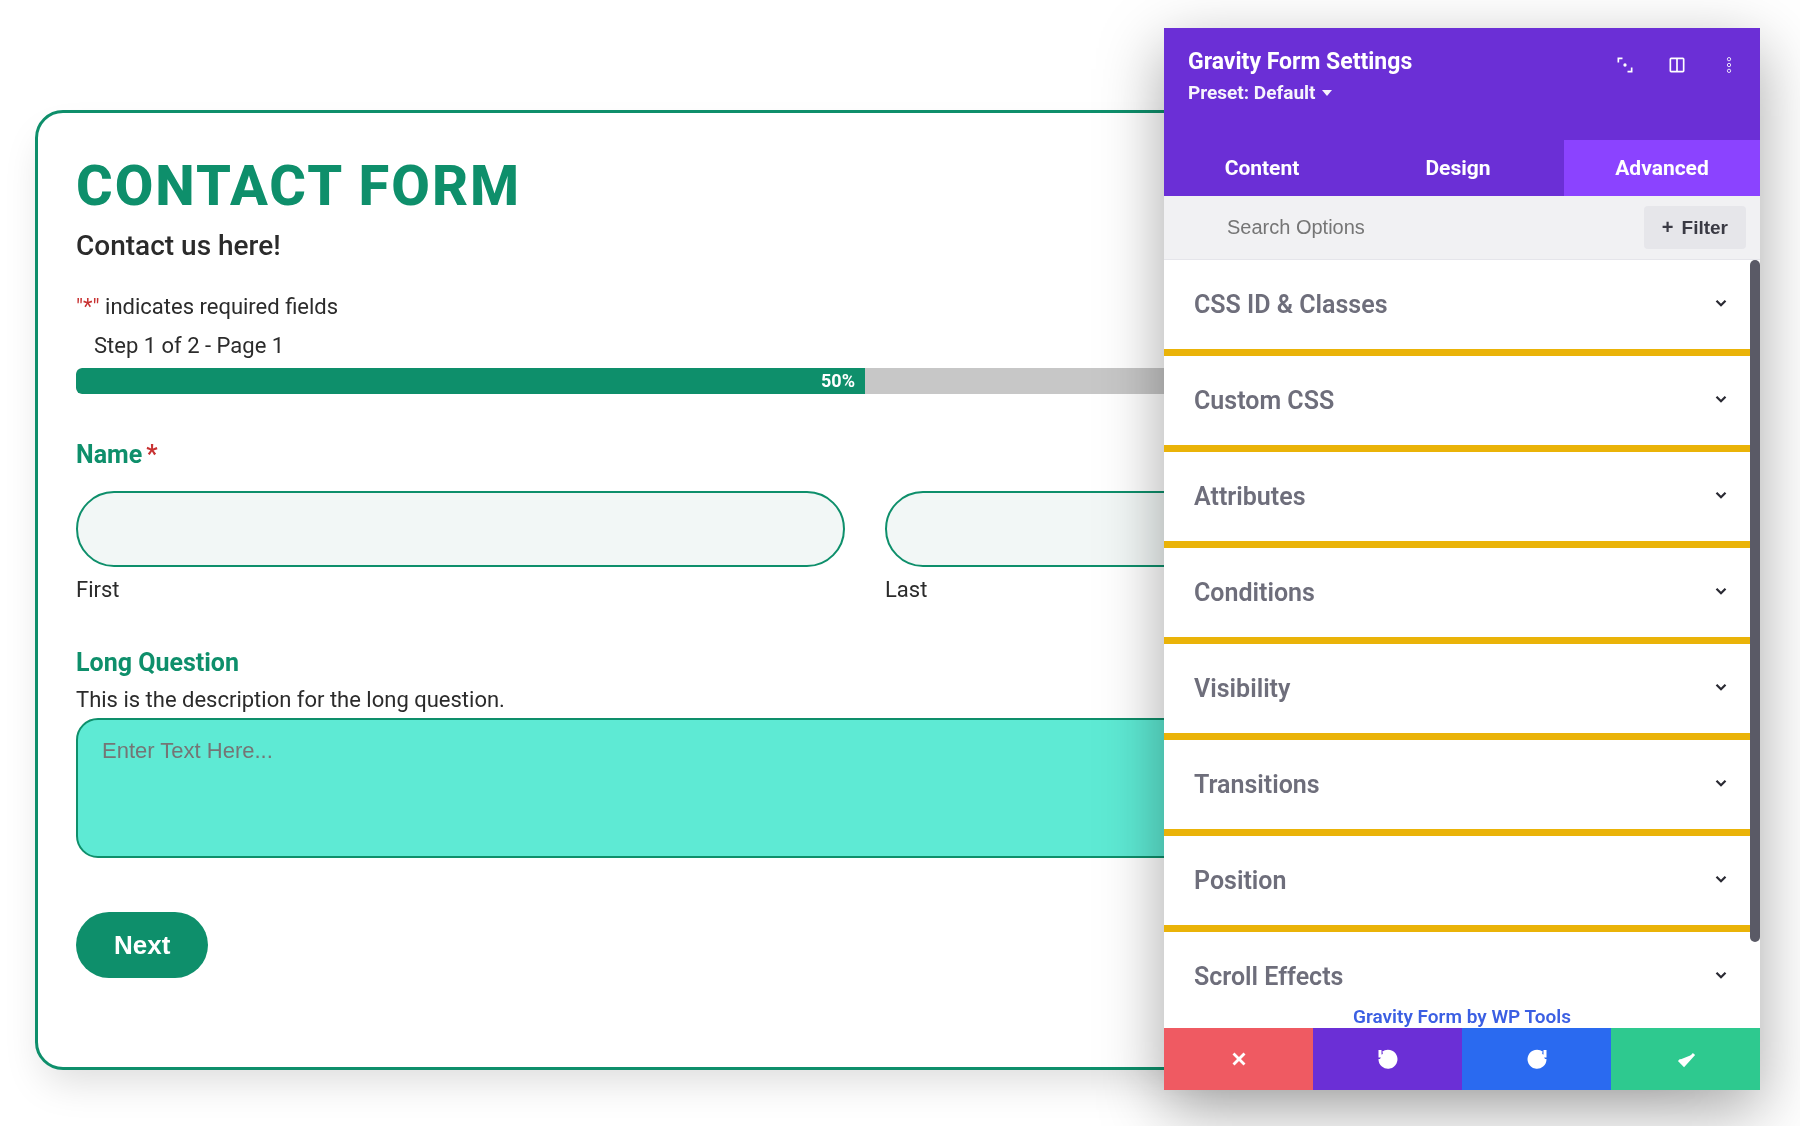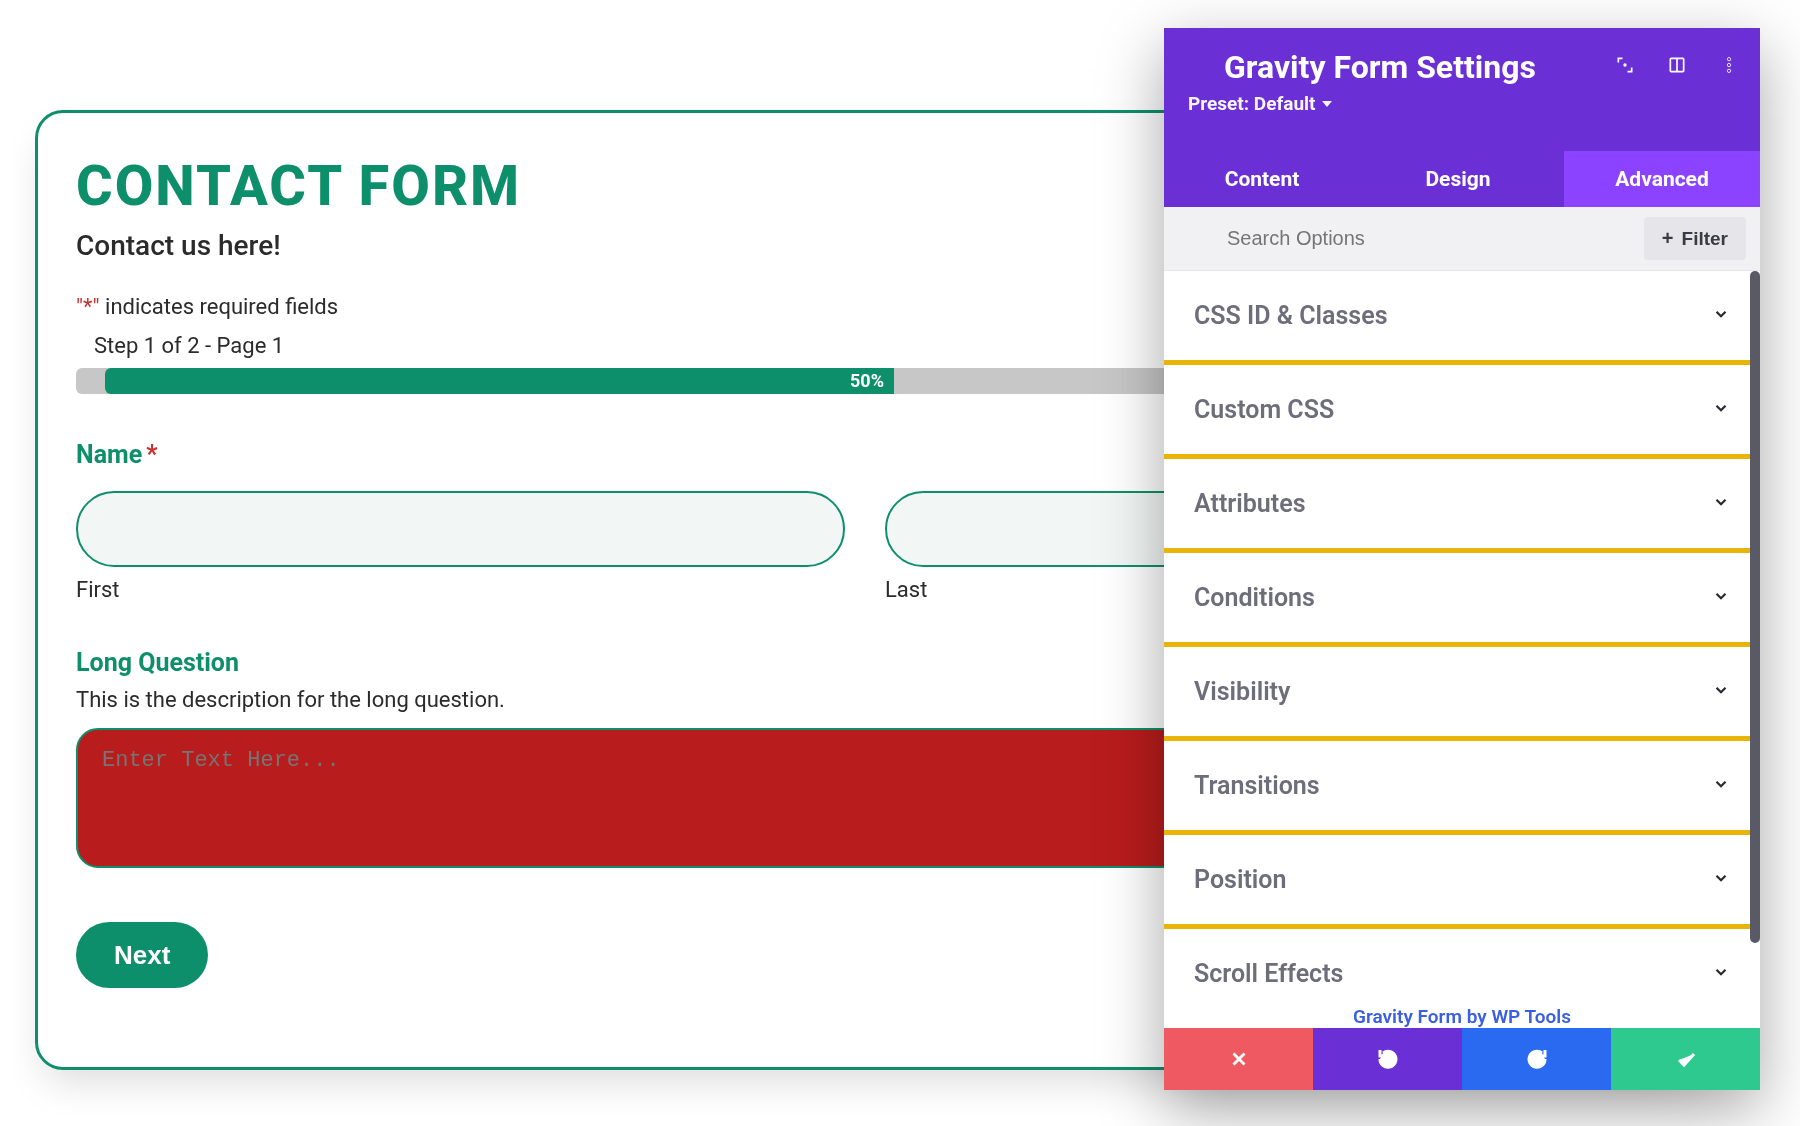--- a/index.html
+++ b/index.html
@@ -56,21 +56,20 @@
     border-radius: 6px;
     overflow: hidden;
     position: relative;
   }
   .progress-fill {
     height: 100%;
     width: 50%;
     background: #0e8f6b;
     border-radius: 6px 0 0 6px;
     position: relative;
-    margin-left: 29px;
   }
   .progress-pct {
     position: absolute;
     right: 10px;
     top: 0;
     line-height: 26px;
     font-size: 18px;
     font-weight: 700;
     color: #fff;
   }
@@ -102,30 +101,30 @@
     font-size: 22px;
     color: #2b2b2b;
   }
 
   .desc-text {
     margin-top: 10px;
     font-size: 22px;
     color: #2b2b2b;
   }
   .long-textarea {
-    margin-top: 16px;
+    margin-top: 6px;
     width: 100%;
     height: 140px;
     border: 2px solid #0e8f6b;
     border-radius: 22px;
-    background: #b91c1c;
+    background: #5eead4;
     font-size: 22px;
     padding: 18px 24px;
     resize: none;
-    font-family: Liberation Mono, monospace;
+    font-family: Liberation Sans, sans-serif;
   }
   .next-btn {
     margin-top: 50px;
     height: 66px;
     padding: 0 38px;
     border: none;
     border-radius: 36px;
     background: #0e8f6b;
     color: #fff;
     font-size: 26px;
@@ -146,23 +145,22 @@
     flex-direction: column;
     overflow: hidden;
   }
   .sp-header {
     background: #6b2fd6;
     color: #fff;
     padding: 20px 24px 36px 24px;
     position: relative;
   }
   .sp-title {
-    font-size: 32px;
-    font-weight: 700;
-    margin-left: 36px;
+    font-size: 23px;
+    font-weight: 700;
   }
   .sp-preset {
     margin-top: 6px;
     font-size: 19px;
     font-weight: 700;
     opacity: 0.95;
     display: inline-flex;
     align-items: center;
     gap: 6px;
     cursor: pointer;
@@ -242,21 +240,21 @@
   .sp-sections {
     flex: 1;
     overflow-y: auto;
     position: relative;
   }
   .sp-section {
     display: flex;
     align-items: center;
     justify-content: space-between;
     padding: 30px 30px;
-    border-bottom: 5px solid #eab308;
+    border-bottom: 7px solid #eab308;
     cursor: pointer;
     text-align: center;
   }
   .sp-section-label {
     font-size: 25px;
     font-weight: 600;
     color: #6e6e7b;
   }
   .sp-chevron svg { stroke: #2a2a33; }
 

